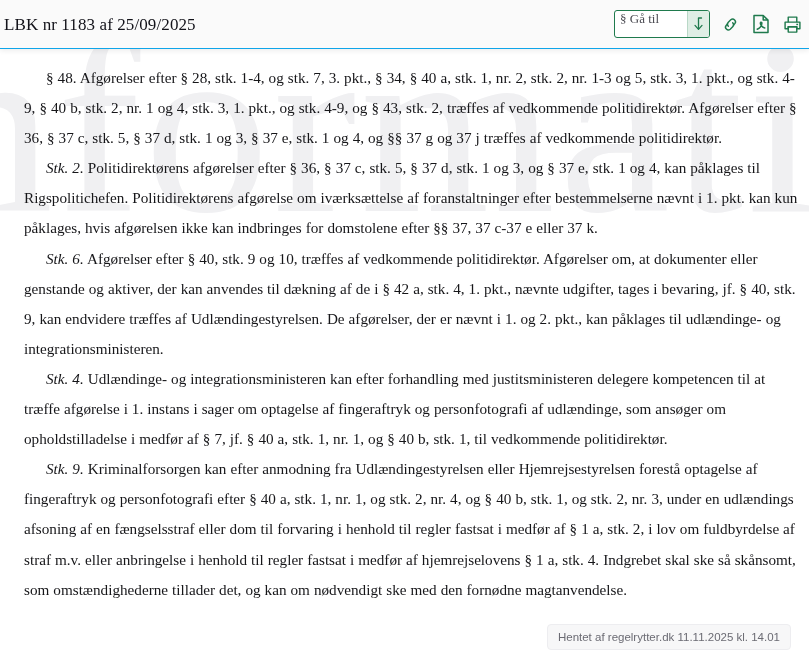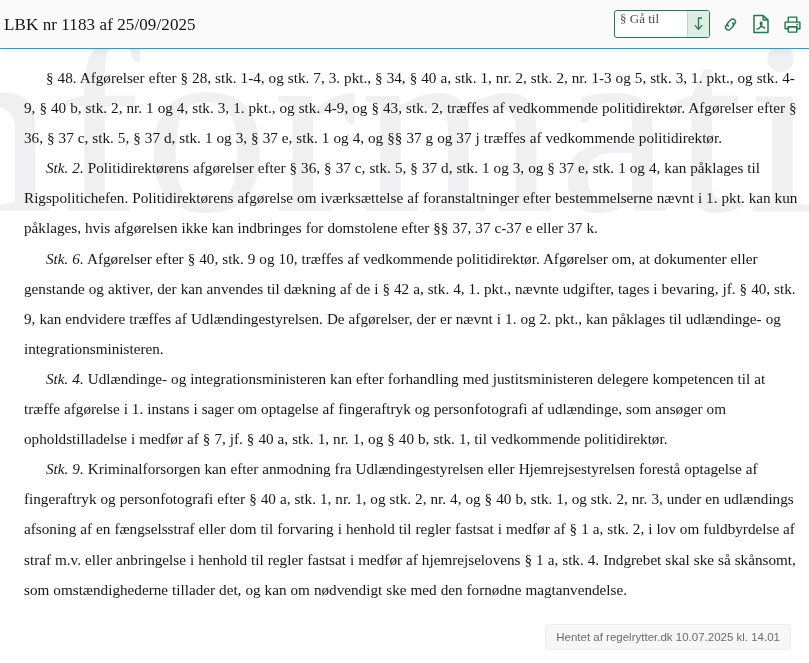--- a/index.html
+++ b/index.html
@@ -229,14 +229,14 @@
     <span class="stk">Stk. 4.</span>
     <span>Udlændinge- og integrationsministeren kan efter forhandling med justitsministeren delegere kompetencen til at træffe afgørelse i 1. instans i sager om optagelse af fingeraftryk og personfotografi af udlændinge, som ansøger om opholdstilladelse i medfør af § 7, jf. § 40 a, stk. 1, nr. 1, og § 40 b, stk. 1, til vedkommende politidirektør.</span>
   </p>
   <p class="para">
     <span class="stk">Stk. 9.</span>
     <span>Kriminalforsorgen kan efter anmodning fra Udlændingestyrelsen eller Hjemrejsestyrelsen forestå optagelse af fingeraftryk og personfotografi efter § 40 a, stk. 1, nr. 1, og stk. 2, nr. 4, og § 40 b, stk. 1, og stk. 2, nr. 3, under en udlændings afsoning af en fængselsstraf eller dom til forvaring i henhold til regler fastsat i medfør af § 1 a, stk. 2, i lov om fuldbyrdelse af straf m.v. eller anbringelse i henhold til regler fastsat i medfør af hjemrejselovens § 1 a, stk. 4. Indgrebet skal ske så skånsomt, som omstændighederne tillader det, og kan om nødvendigt ske med den fornødne magtanvendelse.</span>
   </p>
 </div>
 
 <div class="footer">
-  <div class="footer-badge">Hentet af regelrytter.dk 10.07.2025 kl. 14.01</div>
+  <div class="footer-badge">Hentet af regelrytter.dk 11.11.2025 kl. 14.01</div>
 </div>
 
 </body></html>

